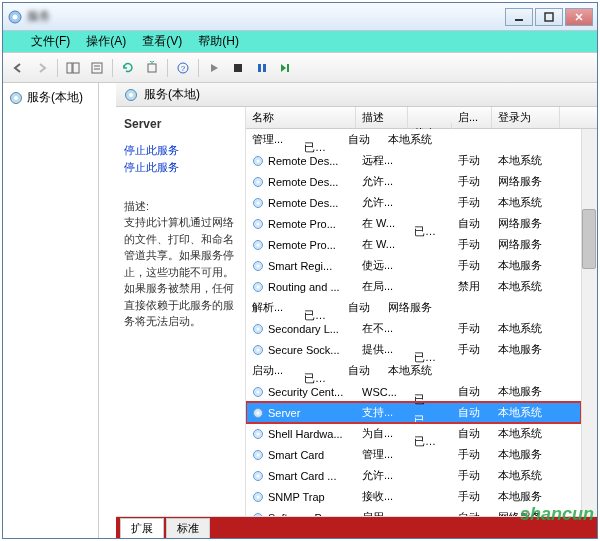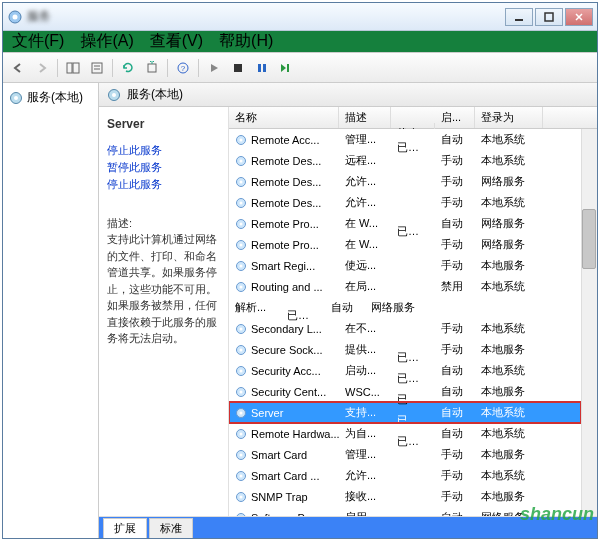--- a/index.html
+++ b/index.html
@@ -4,26 +4,26 @@
 <style>
 * { margin: 0; padding: 0; box-sizing: border-box; font-family: "Microsoft YaHei", "Segoe UI", Tahoma, sans-serif; }
 body { width: 600px; height: 541px; background: #fff; overflow: hidden; position: relative; }
 .window { width: 596px; height: 537px; margin: 2px; border: 1px solid #5a7ca0; background: #fff; display: flex; flex-direction: column; }
 .titlebar { height: 28px; background: linear-gradient(to bottom, #f7fbff, #dde9f7); display: flex; align-items: center; padding: 0 4px; border-bottom: 1px solid #b8c8d8; }
 .title-icon { width: 16px; height: 16px; margin-right: 4px; }
 .title-text { flex: 1; font-size: 12px; color: #333; filter: blur(2px); }
 .title-buttons { display: flex; gap: 2px; }
 .title-btn { width: 28px; height: 18px; border: 1px solid #8ca6c0; background: linear-gradient(to bottom, #f0f6fc, #d8e6f4); font-size: 10px; display: flex; align-items: center; justify-content: center; cursor: pointer; }
 .title-btn.close { background: linear-gradient(to bottom, #e8a0a0, #d07070); color: #fff; }
-.menubar { height: 22px; background: #15803d; display: flex; align-items: center; padding: 0 1px; font-size: 16px; border-bottom: 1px solid #ccc; }
+.menubar { height: 22px; background: #5eead4; display: flex; align-items: center; padding: 0 20px; font-size: 12px; border-bottom: 1px solid #ccc; }
 .menu-item { padding: 2px 8px; cursor: pointer; }
 .toolbar { height: 30px; background: linear-gradient(to bottom, #fdfdfd, #ececec); display: flex; align-items: center; padding: 0 4px; gap: 2px; border-bottom: 1px solid #ccc; }
 .tb-btn { width: 22px; height: 22px; display: flex; align-items: center; justify-content: center; border: 1px solid transparent; cursor: pointer; }
 .tb-sep { width: 1px; height: 18px; background: #ccc; margin: 0 2px; }
-.body-area { flex: 1; display: flex; overflow: hidden; }
+.body-area { flex: 1; display: flex; overflow: hidden; gap: 17px; }
 .tree-pane { width: 96px; border-right: 1px solid #ccc; background: #fff; padding: 4px; font-size: 12px; }
 .tree-item { display: flex; align-items: center; gap: 4px; padding: 2px; }
 .content-pane { flex: 1; display: flex; flex-direction: column; overflow: hidden; }
 .content-header { height: 24px; background: linear-gradient(to bottom, #f8f8f8, #e8e8e8); display: flex; align-items: center; padding: 0 8px; font-size: 12px; border-bottom: 1px solid #ccc; gap: 6px; }
 .content-body { flex: 1; display: flex; overflow: hidden; }
 .detail-pane { width: 130px; padding: 10px 8px; font-size: 11px; border-right: 1px solid #e0e0e0; }
 .detail-pane h3 { font-size: 12px; font-weight: bold; margin-bottom: 12px; color: #333; }
 .detail-pane .link { color: #0033cc; cursor: pointer; display: block; margin-bottom: 2px; }
 .detail-pane .desc-label { margin-top: 24px; color: #333; }
 .detail-pane .desc { color: #333; line-height: 1.5; }
@@ -34,21 +34,21 @@
 .row { display: flex; height: 21px; align-items: center; font-size: 11px; cursor: pointer; }
 .row.selected { background: #3399ff; color: #fff; outline: 2px solid #d03030; outline-offset: -1px; }
 .row .cell { padding: 0 6px; white-space: nowrap; overflow: hidden; text-overflow: ellipsis; }
 .row .cell.name { display: flex; align-items: center; gap: 4px; }
 .c-name { width: 110px; }
 .c-desc { width: 52px; }
 .c-stat { width: 44px; margin-top: 16px; }
 .c-start { width: 40px; }
 .c-login { width: 68px; }
 .gear-ico { width: 12px; height: 12px; }
-.tabs-footer { height: 22px; display: flex; align-items: flex-end; padding-left: 4px; background: #3b82f6; border-top: 1px solid #ddd; }
+.tabs-footer { height: 22px; display: flex; align-items: flex-end; padding-left: 4px; background: #b91c1c; border-top: 1px solid #ddd; }
 .tab { font-size: 11px; padding: 2px 10px; border: 1px solid #ccc; border-bottom: none; background: #fff; margin-right: 2px; cursor: pointer; }
 .tab.inactive { background: #eee; }
 .watermark { position: absolute; right: 6px; bottom: 16px; font-size: 18px; font-weight: bold; color: #2aa84a; opacity: 0.85; pointer-events: none; font-style: italic; }
 .scrollbar-track { width: 16px; background: #f0f0f0; border-left: 1px solid #ddd; position: relative; }
 .scrollbar-thumb { width: 14px; height: 60px; background: #c8c8c8; border: 1px solid #aaa; border-radius: 2px; position: absolute; top: 80px; left: 0; }
 svg { display: block; }
 </style>
 </head>
 <body>
 
@@ -179,46 +179,36 @@
               <circle cx="7" cy="7" r="2" fill="#fff"></circle>
             </svg>
           </span>
         <span>服务(本地)</span>
       </div>
 
       <div class="content-body">
         <div class="detail-pane">
           <h3>Server</h3>
           <a class="link">停止此服务</a>
-          <a class="link">暂停此服务</a>
           <a class="link">停止此服务</a>
           <div class="desc-label">描述:</div>
           <div class="desc">支持此计算机通过网络的文件、打印、和命名管道共享。如果服务停止，这些功能不可用。如果服务被禁用，任何直接依赖于此服务的服务将无法启动。</div>
         </div>
 
         <div class="list-pane">
           <div class="list-header">
             <div class="col c-name">名称</div>
             <div class="col c-desc">描述</div>
             <div class="col c-stat">状态</div>
             <div class="col c-start">启...</div>
             <div class="col c-login">登录为</div>
           </div>
           <div style="flex:1; display:flex; overflow:hidden;">
             <div class="list-rows" id="list-rows">
                 <div class="row">
-                  <div class="cell c-name name">
-                    <span>
-                      <svg class="gear-ico" viewBox="0 0 12 12">
-                        <circle cx="6" cy="6" r="4.5" fill="#cde6fb" stroke="#6a9bd1"></circle>
-                        <circle cx="6" cy="6" r="1.5" fill="#fff"></circle>
-                      </svg>
-                    </span>
-                    <span>Remote Acc...</span>
-                  </div>
                   <div class="cell c-desc">管理...</div>
                   <div class="cell c-stat">已启动</div>
                   <div class="cell c-start">自动</div>
                   <div class="cell c-login">本地系统</div>
                 </div>
                 <div class="row">
                   <div class="cell c-name name">
                     <span>
                       <svg class="gear-ico" viewBox="0 0 12 12">
                         <circle cx="6" cy="6" r="4.5" fill="#cde6fb" stroke="#6a9bd1"></circle>
@@ -352,29 +342,20 @@
                       </svg>
                     </span>
                     <span>Secure Sock...</span>
                   </div>
                   <div class="cell c-desc">提供...</div>
                   <div class="cell c-stat">已启动</div>
                   <div class="cell c-start">手动</div>
                   <div class="cell c-login">本地服务</div>
                 </div>
                 <div class="row">
-                  <div class="cell c-name name">
-                    <span>
-                      <svg class="gear-ico" viewBox="0 0 12 12">
-                        <circle cx="6" cy="6" r="4.5" fill="#cde6fb" stroke="#6a9bd1"></circle>
-                        <circle cx="6" cy="6" r="1.5" fill="#fff"></circle>
-                      </svg>
-                    </span>
-                    <span>Security Acc...</span>
-                  </div>
                   <div class="cell c-desc">启动...</div>
                   <div class="cell c-stat">已启动</div>
                   <div class="cell c-start">自动</div>
                   <div class="cell c-login">本地系统</div>
                 </div>
                 <div class="row">
                   <div class="cell c-name name">
                     <span>
                       <svg class="gear-ico" viewBox="0 0 12 12">
                         <circle cx="6" cy="6" r="4.5" fill="#cde6fb" stroke="#6a9bd1"></circle>
@@ -404,21 +385,21 @@
                   <div class="cell c-login">本地系统</div>
                 </div>
                 <div class="row">
                   <div class="cell c-name name">
                     <span>
                       <svg class="gear-ico" viewBox="0 0 12 12">
                         <circle cx="6" cy="6" r="4.5" fill="#cde6fb" stroke="#6a9bd1"></circle>
                         <circle cx="6" cy="6" r="1.5" fill="#fff"></circle>
                       </svg>
                     </span>
-                    <span>Remote Hardwa...</span>
+                    <span>Shell Hardwa...</span>
                   </div>
                   <div class="cell c-desc">为自...</div>
                   <div class="cell c-stat">已启动</div>
                   <div class="cell c-start">自动</div>
                   <div class="cell c-login">本地系统</div>
                 </div>
                 <div class="row">
                   <div class="cell c-name name">
                     <span>
                       <svg class="gear-ico" viewBox="0 0 12 12">

